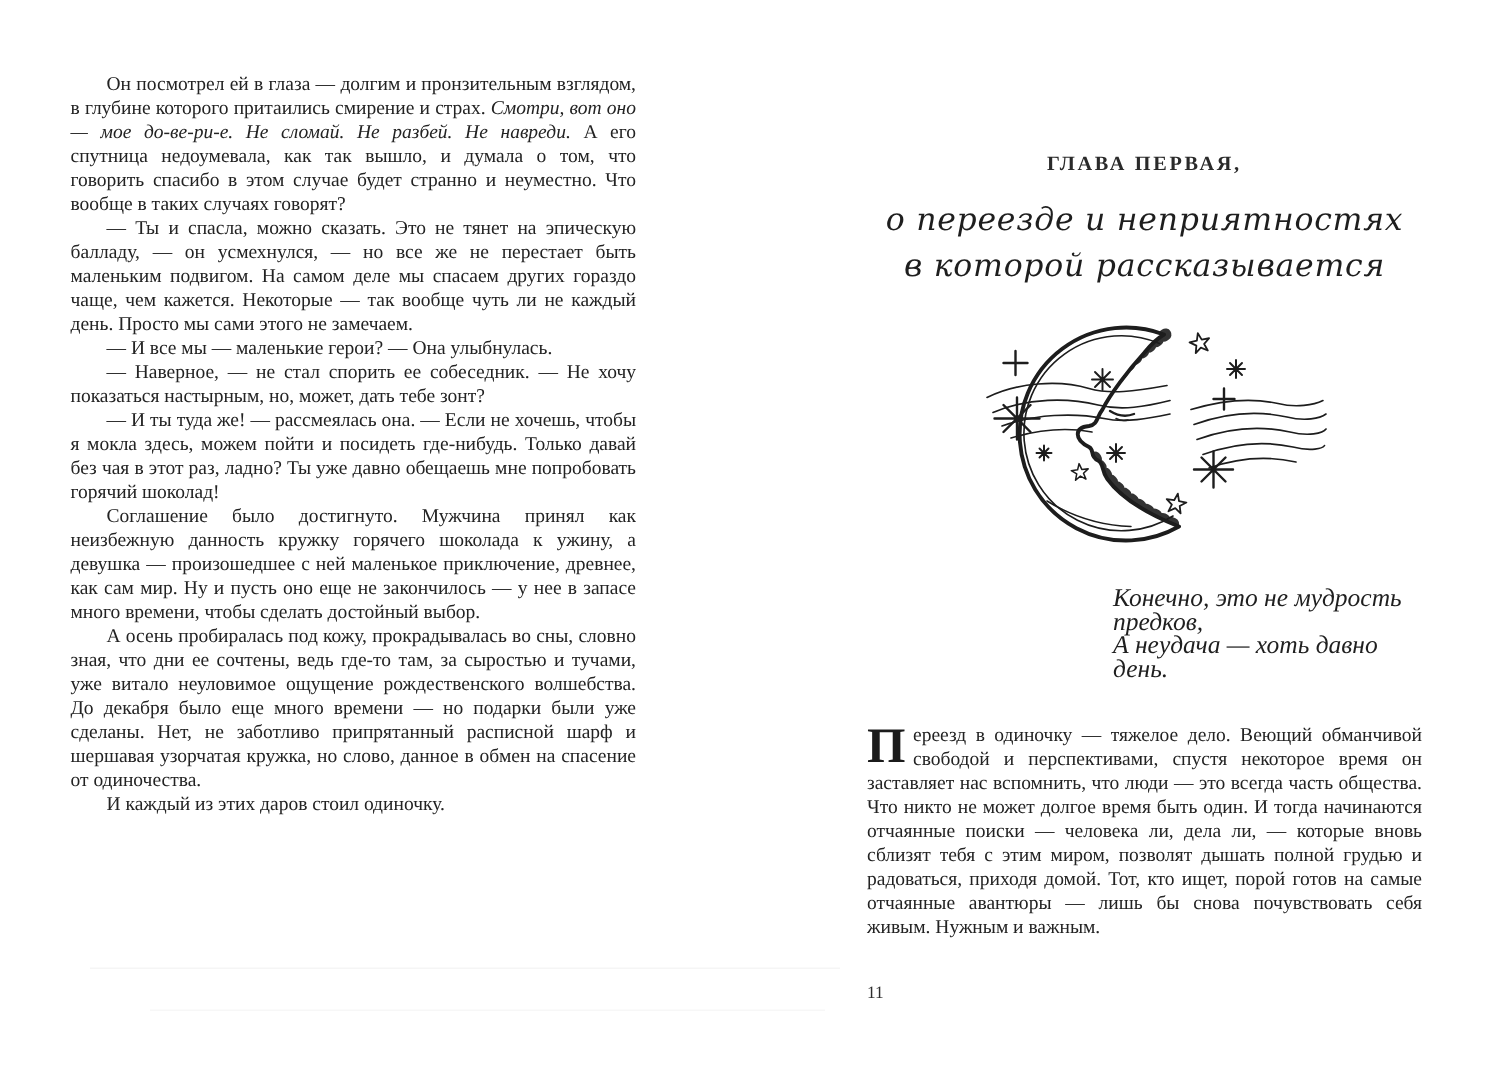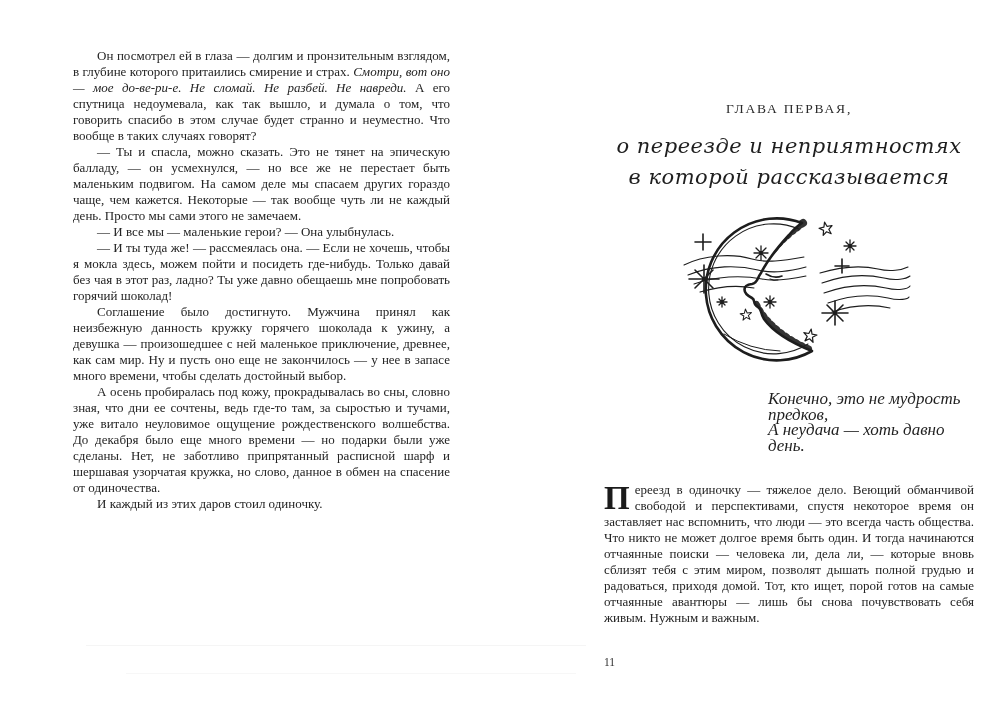--- a/index.html
+++ b/index.html
@@ -4,37 +4,37 @@
 <style>
   * { margin:0; padding:0; box-sizing:border-box; }
   html,body { width:1000px; height:710px; }
   body {
     background:#ffffff;
     font-family:"Liberation Serif", serif;
     color:#232323;
     position:relative;
     overflow:hidden;
   }
-  .spread { position:absolute; inset:0; background:#ffffff;margin-left:26px; }
+  .spread { position:absolute; inset:0; background:#ffffff; }
 
   
   .page-left {
     position:absolute; left:47px; top:48px; width:377px;
     font-size:13px; line-height:16px; text-align:justify;
   }
   .page-left p { text-indent:24px; }
   .page-left em { font-style:italic; }
 
   
   .page-right {
     position:absolute; left:578px; top:0; width:370px; height:710px;
   }
   .chapter-label {
     position:absolute; top:101px; left:0; width:100%;
-    text-align:center; font-size:13.5px; font-weight:400;
+    text-align:center; font-size:13.5px; font-weight:700;
     letter-spacing:1.8px; color:#2a2a2a;
   }
   .chapter-subtitle {
     position:absolute; top:131px; left:0; width:100%;
     text-align:center; font-style:italic; font-weight:500;
     font-size:21px; line-height:31px; color:#1e1e1e;
     letter-spacing:.5px;
     font-family:"DejaVu Serif", serif;
   }
   .moon-wrap { position:absolute; top:213px; left:50px; width:260px; height:170px; }
@@ -69,20 +69,21 @@
 </style>
 </head>
 <body>
 
 <div class="spread">
 
   <section class="page-left">
     <p><span>Он посмотрел ей в глаза — долгим и пронзительным взглядом, в глубине которого притаились смирение и страх. </span><em>Смотри, вот оно — мое до-ве-ри-е. Не сломай. Не разбей. Не навреди.</em><span> А его спутница недоумевала, как так вышло, и думала о том, что говорить спасибо в этом случае будет странно и неуместно. Что вообще в таких случаях говорят?</span></p>
     <p>— Ты и спасла, можно сказать. Это не тянет на эпическую балладу, — он усмехнулся, — но все же не перестает быть маленьким подвигом. На самом деле мы спасаем других гораздо чаще, чем кажется. Некоторые — так вообще чуть ли не каждый день. Просто мы сами этого не замечаем.</p>
     <p>— И все мы — маленькие герои? — Она улыбнулась.</p>
+    <p>— Наверное, — не стал спорить ее собеседник. — Не хочу показаться настырным, но, может, дать тебе зонт?</p>
     <p>— И ты туда же! — рассмеялась она. — Если не хочешь, чтобы я мокла здесь, можем пойти и посидеть где-нибудь. Только давай без чая в этот раз, ладно? Ты уже давно обещаешь мне попробовать горячий шоколад!</p>
     <p>Соглашение было достигнуто. Мужчина принял как неизбежную данность кружку горячего шоколада к ужину, а девушка — произошедшее с ней маленькое приключение, древнее, как сам мир. Ну и пусть оно еще не закончилось — у нее в запасе много времени, чтобы сделать достойный выбор.</p>
     <p>А осень пробиралась под кожу, прокрадывалась во сны, словно зная, что дни ее сочтены, ведь где-то там, за сыростью и тучами, уже витало неуловимое ощущение рождественского волшебства. До декабря было еще много времени — но подарки были уже сделаны. Нет, не заботливо припрятанный расписной шарф и шершавая узорчатая кружка, но слово, данное в обмен на спасение от одиночества.</p>
     <p>И каждый из этих даров стоил одиночку.</p>
   </section>
 
   <section class="page-right">
 
     <h2 class="chapter-label">ГЛАВА ПЕРВАЯ,</h2>
 

